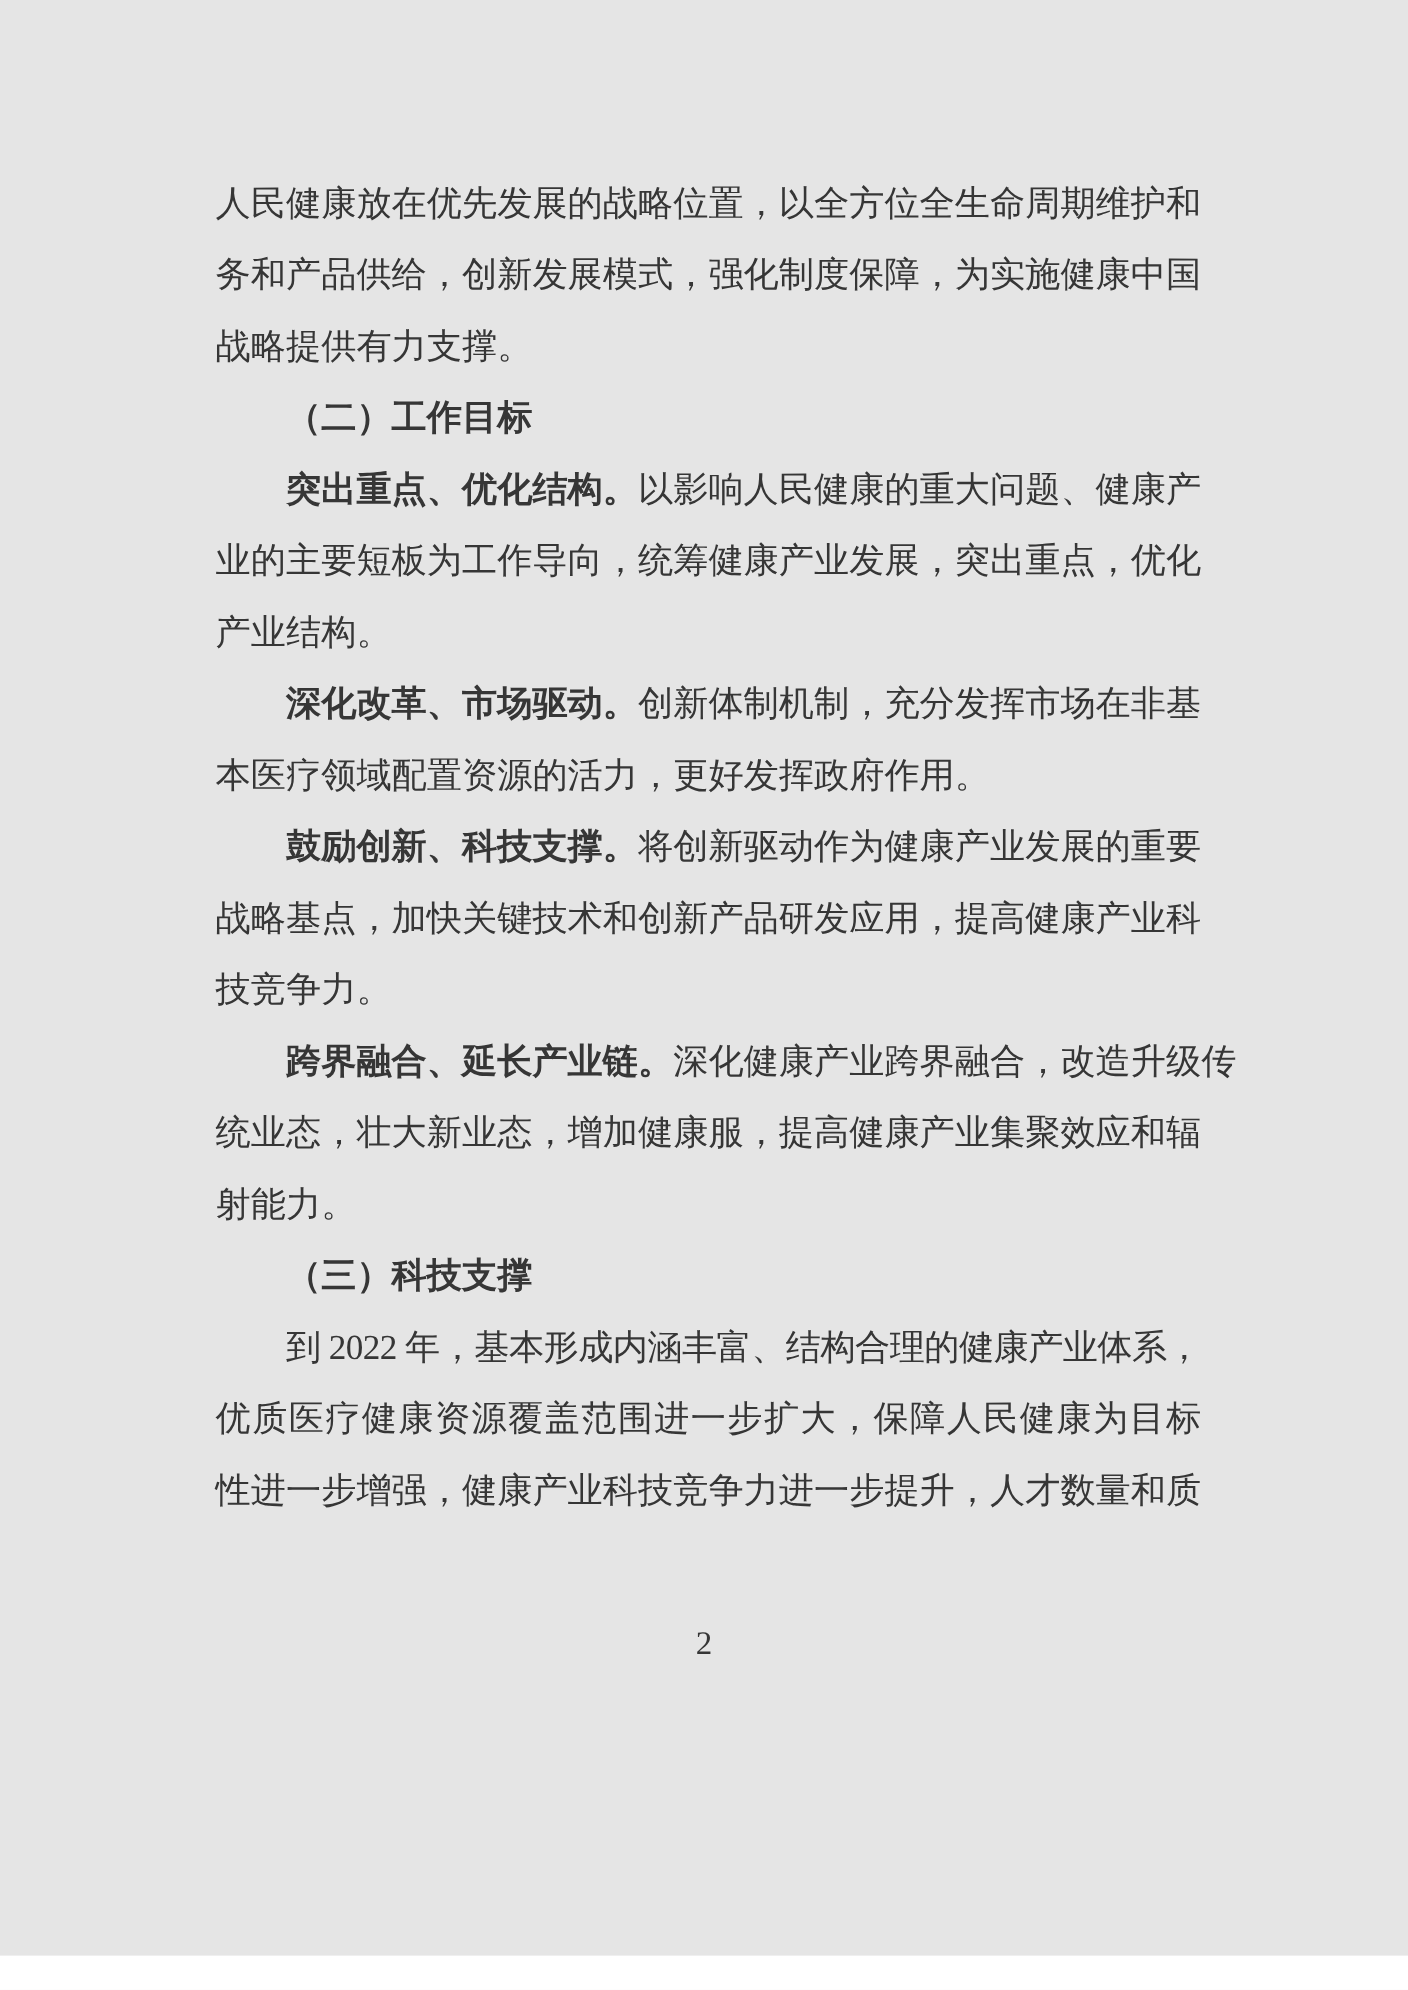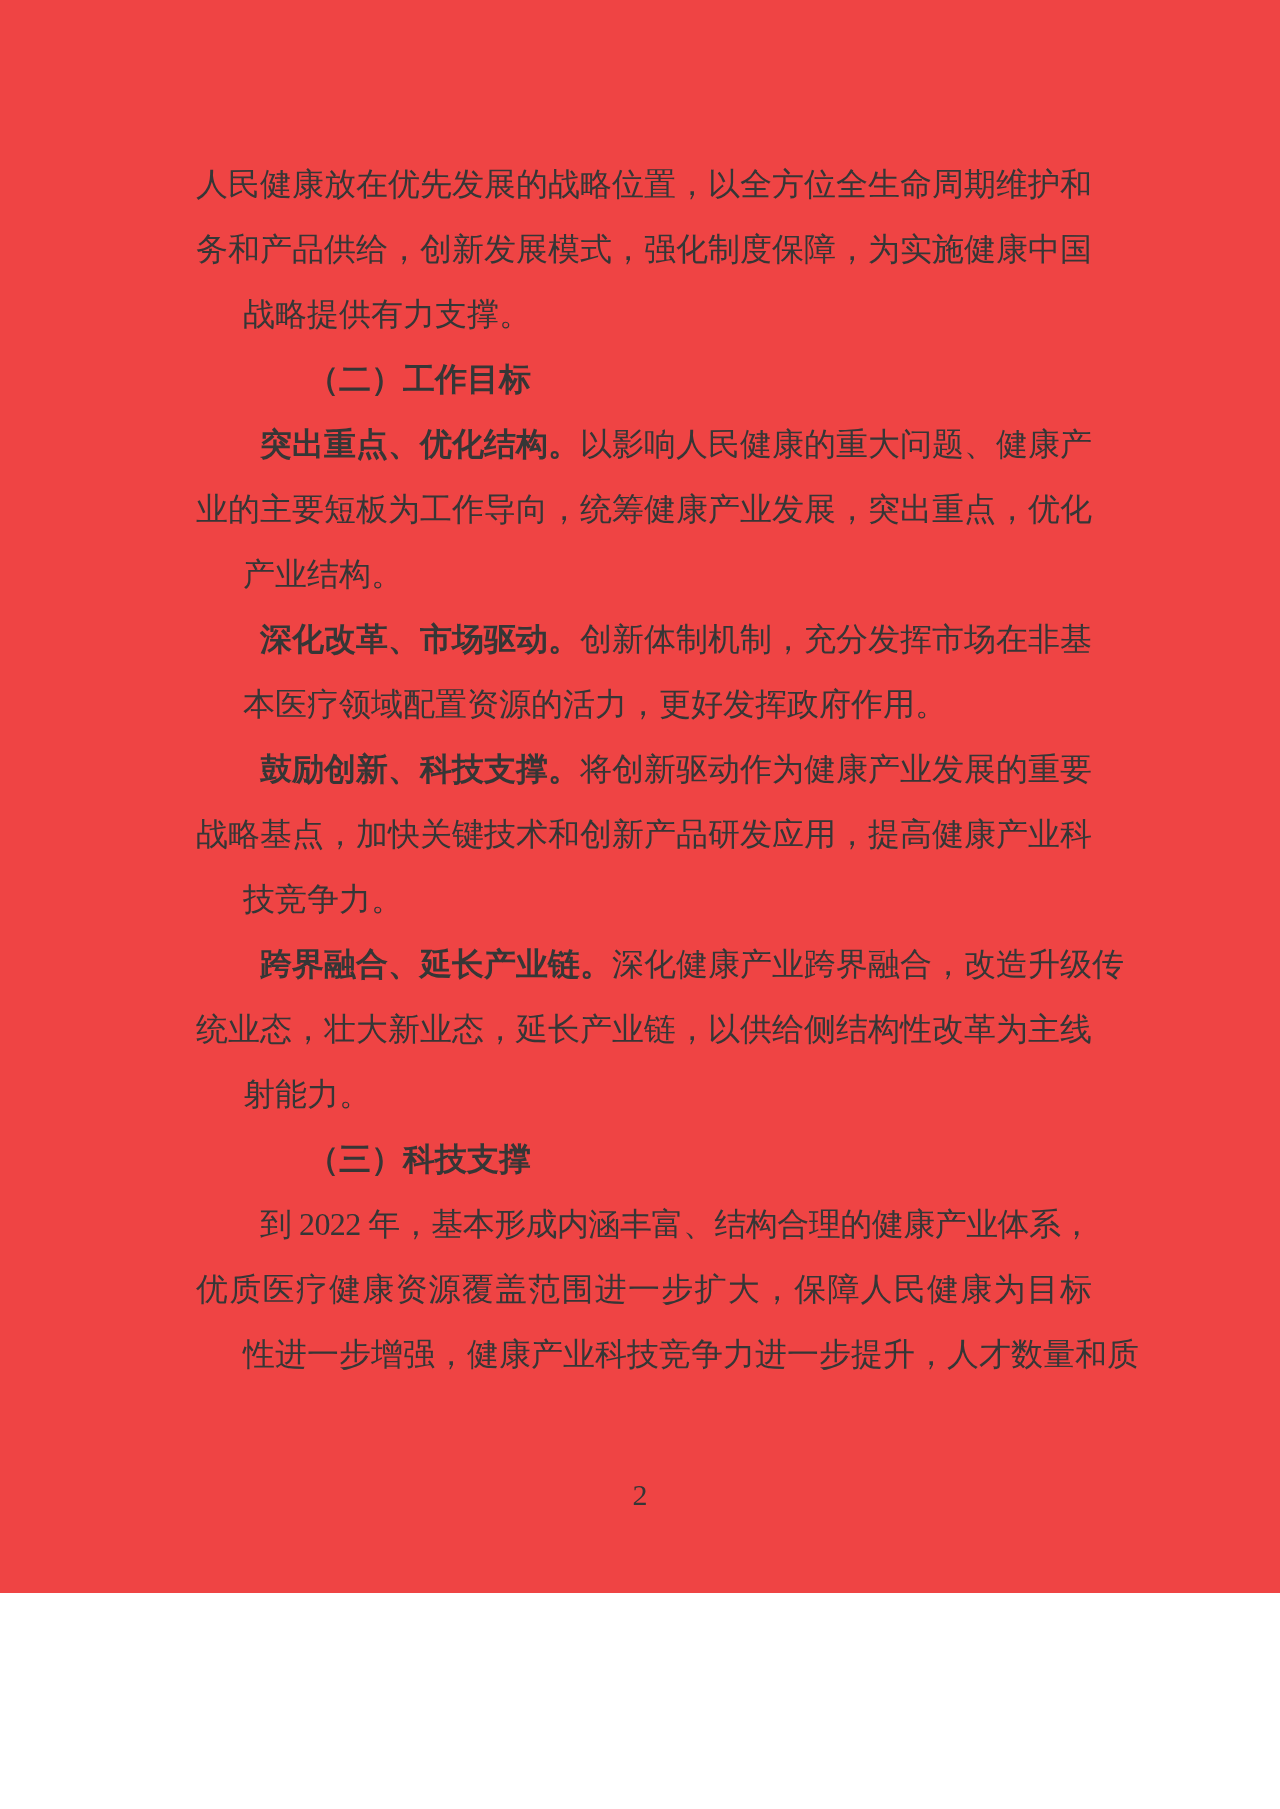--- a/index.html
+++ b/index.html
@@ -3,22 +3,22 @@
 <meta charset="utf-8">
 <style>
   html, body {
     margin: 0;
     padding: 0;
     background: #ffffff;
   }
   .page {
     position: relative;
     width: 1280px;
-    height: 1593px;
-    background: #ef4444;
+    height: 1778px;
+    background: #e5e5e5;
     overflow: hidden;
     font-family: "Liberation Serif", "DejaVu Serif", serif;
     color: #363636;
   }
   .content {
     position: absolute;
     left: 196px;
     top: 152px;
     width: 896px;
     font-size: 32px;
@@ -26,21 +26,20 @@
   .line {
     height: 65px;
     line-height: 65px;
     white-space: nowrap;
     text-align: justify;
     text-align-last: justify;
     text-justify: inter-character;
   }
   .line.para-end {
     text-align-last: left;
-    margin-left: 47px;
   }
   .line.indent {
     text-indent: 2em;
   }
   .block.heading .line {
     font-weight: bold;
     text-align-last: left;
   }
   b.lead {
     font-weight: bold;
@@ -79,21 +78,21 @@
         <div class="line indent"><b class="lead">深化改革、市场驱动。</b>创新体制机制，充分发挥市场在非基</div>
         <div class="line para-end">本医疗领域配置资源的活力，更好发挥政府作用。</div>
       </div>
       <div class="block paragraph">
         <div class="line indent"><b class="lead">鼓励创新、科技支撑。</b>将创新驱动作为健康产业发展的重要</div>
         <div class="line">战略基点，加快关键技术和创新产品研发应用，提高健康产业科</div>
         <div class="line para-end">技竞争力。</div>
       </div>
       <div class="block paragraph">
         <div class="line indent"><b class="lead">跨界融合、延长产业链。</b>深化健康产业跨界融合，改造升级传</div>
-        <div class="line">统业态，壮大新业态，延长产业链，以供给侧结构性改革为主线</div>
+        <div class="line">统业态，壮大新业态，增加健康服，提高健康产业集聚效应和辐</div>
         <div class="line para-end">射能力。</div>
       </div>
       <div class="block heading">
         <div class="line para-end indent">（三）科技支撑</div>
       </div>
       <div class="block paragraph">
         <div class="line indent" style="letter-spacing: -0.533333px;">到 2022 年，基本形成内涵丰富、结构合理的健康产业体系，</div>
         <div class="line">优质医疗健康资源覆盖范围进一步扩大，保障人民健康为目标</div>
         <div class="line para-end">性进一步增强，健康产业科技竞争力进一步提升，人才数量和质</div>
       </div>

